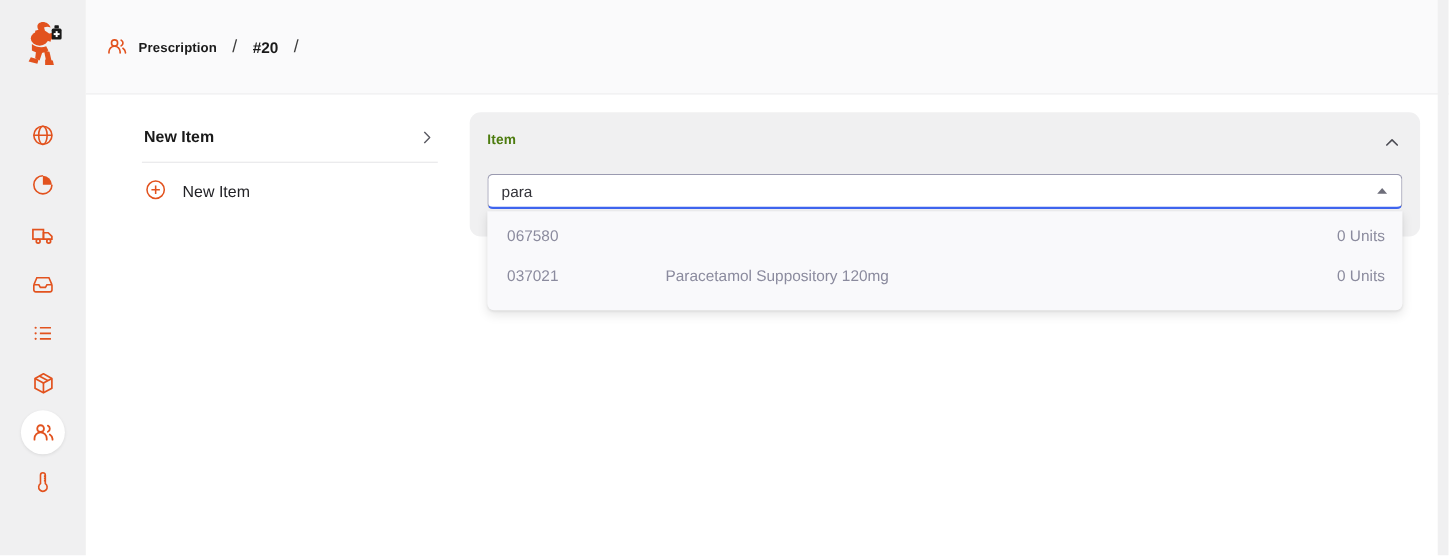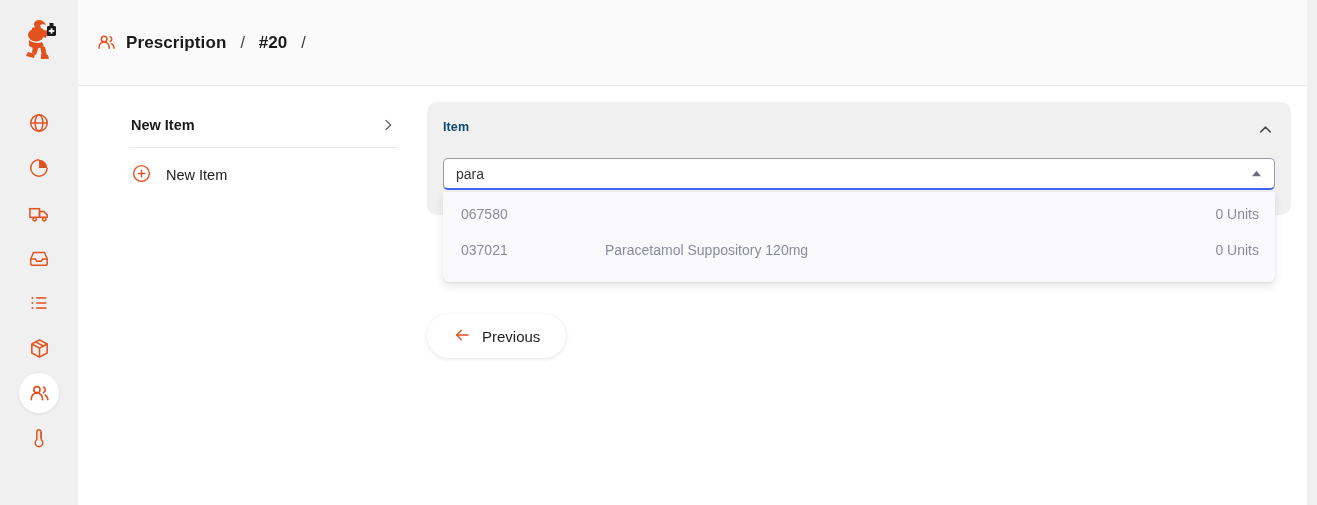--- a/index.html
+++ b/index.html
@@ -58,26 +58,26 @@
     background: #fafafb;
     display: flex; align-items: center;
     padding: 0 16px 0 18px;
     border-bottom: 1px solid #eaeaec;
     flex: 0 0 86px;
     position: relative;
   }
   .breadcrumb { display: flex; align-items: center; gap: 9px; }
   .breadcrumb .bc-icon { display: flex; align-items: center; }
   .bc-text {
-    font-size: 17px; font-weight: bold; color: #1a1a1a;
+    font-size: 12px; font-weight: bold; color: #1a1a1a;
     letter-spacing: 0.1px;
     white-space: nowrap;
   }
   .bc-sep { font-size: 16px; color: #3c3c3c; font-weight: normal; padding: 0 5px; }
-  .bc-num { font-size: 17px; font-weight: bold; color: #1a1a1a; }
+  .bc-num { font-size: 14px; font-weight: bold; color: #1a1a1a; }
 
   .close-btn {
     margin-left: auto;
     display: flex; align-items: center; gap: 10px;
     background: #ffffff;
     border: none;
     border-radius: 22px;
     height: 44px;
     padding: 0 28px 0 22px;
     box-shadow: 0 1px 4px rgba(0,0,0,0.10);
@@ -123,21 +123,21 @@
   .content { flex: 1 1 auto; position: relative; padding-left: 12px; }
 
   .item-card {
     background: #f0f0f1;
     border-radius: 10px;
     padding: 18px 16px 20px 16px;
     position: relative;
     min-height: 113px;
   }
   .card-head { display: flex; align-items: flex-start; height: 22px; }
-  .card-head .lbl { font-size: 12.5px; font-weight: bold; color: #0c4a6e; letter-spacing: .1px; }
+  .card-head .lbl { font-size: 12.5px; font-weight: bold; color: #4d7c0f; letter-spacing: .1px; }
   .card-head .collapse { margin-left: auto; cursor: pointer; display: flex; }
 
   .combo {
     position: relative;
     margin-top: 16px;
     border-radius: 11px;
   }
   .combo-input {
     height: 32px;
     background: #ffffff;
@@ -398,29 +398,20 @@
               <div class="dd-row">
                 <span class="dd-code">037021</span>
                 <span class="dd-name">Paracetamol Suppository 120mg</span>
                 <span class="dd-units">0 Units</span>
               </div>
             </div>
           </div>
         </div>
 
         <div class="nav-buttons">
-          <button class="pill-btn">
-            <span>
-              <svg width="18" height="18" viewBox="0 0 24 24" fill="none" stroke="#e2521e" stroke-width="1.8" stroke-linecap="round" stroke-linejoin="round">
-                <line x1="20" y1="12" x2="5" y2="12"></line>
-                <polyline points="11,6 5,12 11,18"></polyline>
-              </svg>
-            </span>
-            <span class="lbl">Previous</span>
-          </button>
 
         </div>
 
       </div>
     </div>
   </div>
 
   <div class="right-strip"></div>
 </div>
 

